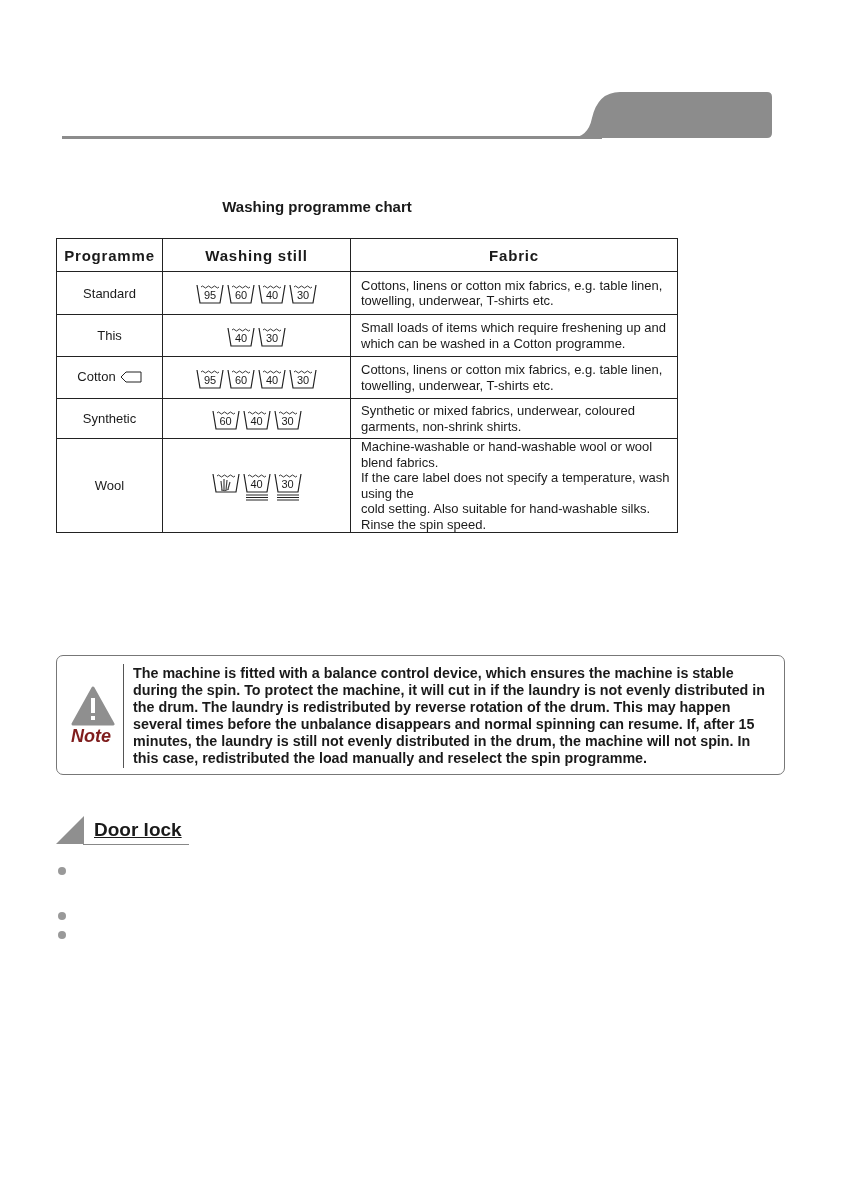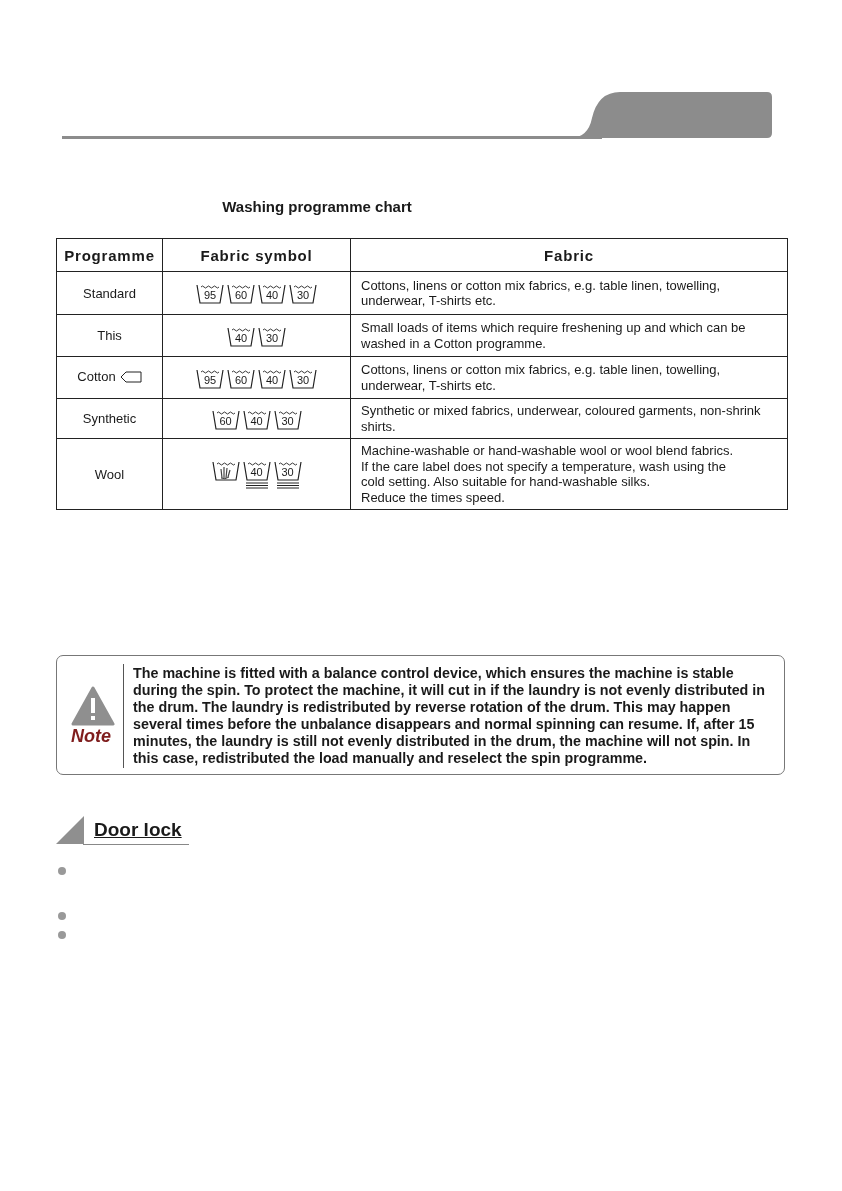--- a/index.html
+++ b/index.html
@@ -1,21 +1,21 @@
 <!DOCTYPE html>
 <html><head>
 <meta charset="utf-8">
 <style>
   html, body { margin:0; padding:0; background:#fff; }
   body { width:842px; height:1191px; position:relative; overflow:hidden; font-family:"Liberation Sans", sans-serif; color:#1a1a1a; }
   .hdr-line { position:absolute; left:62px; top:136px; width:540px; height:3px; background:#8c8c8c; }
   .hdr-tab { position:absolute; left:570px; top:88px; width:205px; height:52px; }
   .chart-title { position:absolute; left:0; width:724px; top:198px; text-align:center; font-weight:bold; font-size:15px; padding-left:-10px; }
   .chart-title span { position:relative; left:-45px; }
-  table.prog { position:absolute; left:56px; top:238px; width:732px; border-collapse:collapse; }
+  table.prog { position:absolute; left:56px; top:238px; width:622px; border-collapse:collapse; }
   table.prog td, table.prog th { border:1px solid #222; padding:0; font-size:13px; }
   table.prog th { font-weight:bold; font-size:15px; height:32px; letter-spacing:0.8px; }
   .c1 { width:105px; text-align:center; }
   .c2 { width:187px; text-align:center; }
   .c3 { padding-left:10px !important; text-align:left; line-height:15.5px; }
   .sym-row { display:flex; justify-content:center; gap:3px; }
   .sym { position:relative; width:28px; height:22px; }
   .sym svg { position:absolute; left:0; top:0; }
   .sym .num { position:absolute; left:0; right:0; top:7px; text-align:center; font-size:11px; }
   .cotton-tag { display:inline-block; vertical-align:middle; margin-left:4px; }
@@ -37,21 +37,21 @@
 <svg class="hdr-tab" viewBox="0 0 205 52">
   <path d="M0,50 Q18,50 22,30 Q28,4 50,4 L197,4 Q202,4 202,9 L202,45 Q202,50 197,50 Z" fill="#8c8c8c"></path>
 </svg>
 
 <div class="chart-title"><span>Washing programme chart</span></div>
 
 <table class="prog">
   <thead>
     <tr>
       <th class="c1">Programme</th>
-      <th class="c2">Fabric symbol</th>
+      <th class="c2">Washing still</th>
       <th>Fabric</th>
     </tr>
   </thead>
   <tbody id="tbody">
       <tr style="height: 43px;">
         <td class="c1"><span>Standard</span></td>
         <td class="c2">
           <div class="sym-row">
             <div class="sym" style="height: 22px;">
               <svg width="28" height="22" viewBox="0 0 28 22">
@@ -201,21 +201,21 @@
                 <path d="M1,3 L4,21 L24,21 L27,3" fill="none" stroke="#222" stroke-width="1.2"></path>
                 <path d="M5,5 q1.5,-2 3,0 q1.5,2 3,0 q1.5,-2 3,0 q1.5,2 3,0 q1.5,-2 3,0 q1.5,2 3,0" fill="none" stroke="#222" stroke-width="0.9"></path>
                 <line x1="3" y1="24" x2="25" y2="24" stroke="#222" stroke-width="1"></line>
                 <line x1="3" y1="26.5" x2="25" y2="26.5" stroke="#222" stroke-width="1"></line>
                 <line x1="3" y1="29" x2="25" y2="29" stroke="#222" stroke-width="1"></line>
               </svg>
               <div class="num">30</div>
             </div>
           </div>
         </td>
-        <td class="c3"><span>Machine-washable or hand-washable wool or wool blend fabrics.</span><br><span>If the care label does not specify a temperature, wash using the</span><br><span>cold setting. Also suitable for hand-washable silks.</span><br><span>Reduce the times speed.</span></td>
+        <td class="c3"><span>Machine-washable or hand-washable wool or wool blend fabrics.</span><br><span>If the care label does not specify a temperature, wash using the</span><br><span>cold setting. Also suitable for hand-washable silks.</span><br><span>Rinse the spin speed.</span></td>
       </tr>
     </tbody>
 </table>
 
 <div class="note-box">
   <svg class="note-icon" viewBox="0 0 44 40" width="44" height="40">
     <path d="M22,2 L42,38 L2,38 Z" fill="#8f8f8f" stroke="#8f8f8f" stroke-linejoin="round" stroke-width="3"></path>
     <rect x="20" y="12" width="4" height="15" fill="#fff"></rect>
     <rect x="20" y="30" width="4" height="4" fill="#fff"></rect>
   </svg>

